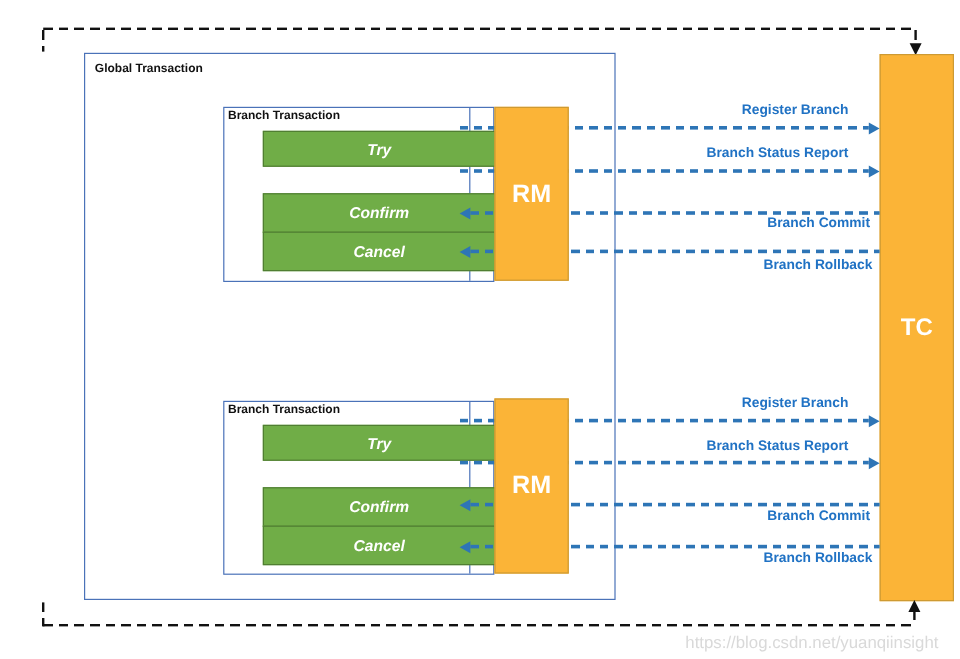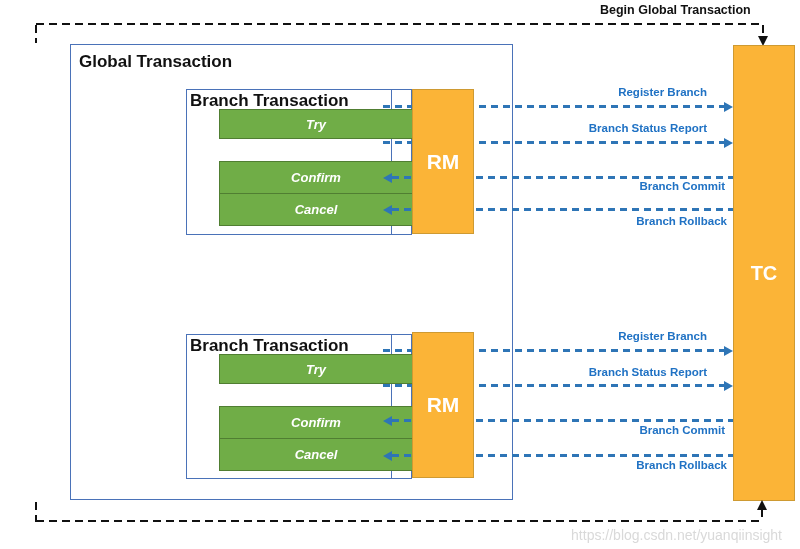--- a/index.html
+++ b/index.html
@@ -10,21 +10,21 @@
   *{box-sizing:border-box; margin:0; padding:0;}
   body{background:#fff; font-family:"Liberation Sans","DejaVu Sans",sans-serif;}
   .canvas{position:relative; width:800px; height:549px; background:#fff; overflow:hidden;}
 
   .pillar{position:absolute; background:var(--orange); border:1px solid var(--orange_border);
           display:flex; align-items:center; justify-content:center;
           color:#fff; font-weight:bold; font-size:20px;text-align:right;}
   .pillar.rm{font-size:21px;}
 
   .bluebox{position:absolute; border:1px solid var(--box_border_blue); background:#fff;}
-  .boxtitle{position:absolute; font-weight:bold; font-size:17px; color:#111; white-space:nowrap;}
+  .boxtitle{position:absolute; font-weight:bold; font-size:10px; color:#111; white-space:nowrap;}
   .vline{position:absolute; left:204px; top:0; bottom:0; width:1px; background:var(--box_border_blue);}
 
   .step{position:absolute; width:194px; background:var(--green); border:1px solid var(--green_border);
         display:flex; align-items:center; justify-content:center;
         color:#fff; font-style:italic; font-weight:600; font-size:13px;}
 
   .msgs{position:absolute; width:350px; height:130px;text-decoration:underline;}
   .bline{position:absolute; height:3px;
          background:repeating-linear-gradient(to right, var(--arrow_blue) 0 7px, transparent 7px 12px);}
   .arr-r{position:absolute; left:100%; top:50%; transform:translateY(-50%); width:0; height:0;
@@ -45,21 +45,20 @@
            border-right:5px solid transparent; border-bottom:10px solid #111;}
   .label-black{position:absolute; font-weight:bold; font-size:12.5px; color:#111; white-space:nowrap;}
 
   .watermark{position:absolute; right:18px; top:527px; font-size:14px; color:#d9d9d9; white-space:nowrap;}
 </style>
 </head>
 <body>
 
 <div class="canvas">
 
-  <div class="label-black" style="left:600px; top:3px;">Begin Global Transaction</div>
   <div class="kline-v" style="left:35px; top:25px; height:18px;"></div>
   <div class="kline-h" style="left:36px; top:23px; width:727px;"></div>
   <div class="kline-v" style="left:762px; top:25px; height:13px;"></div>
   <div class="karr-down" style="left:758px; top:36px;"></div>
 
   <div class="bluebox" style="left:70px; top:44px; width:443px; height:456px;">
     <div class="boxtitle" style="left:8px; top:7px;">Global Transaction</div>
   </div>
 
   <div class="pillar" style="left:733px; top:45px; width:62px; height:456px;">

